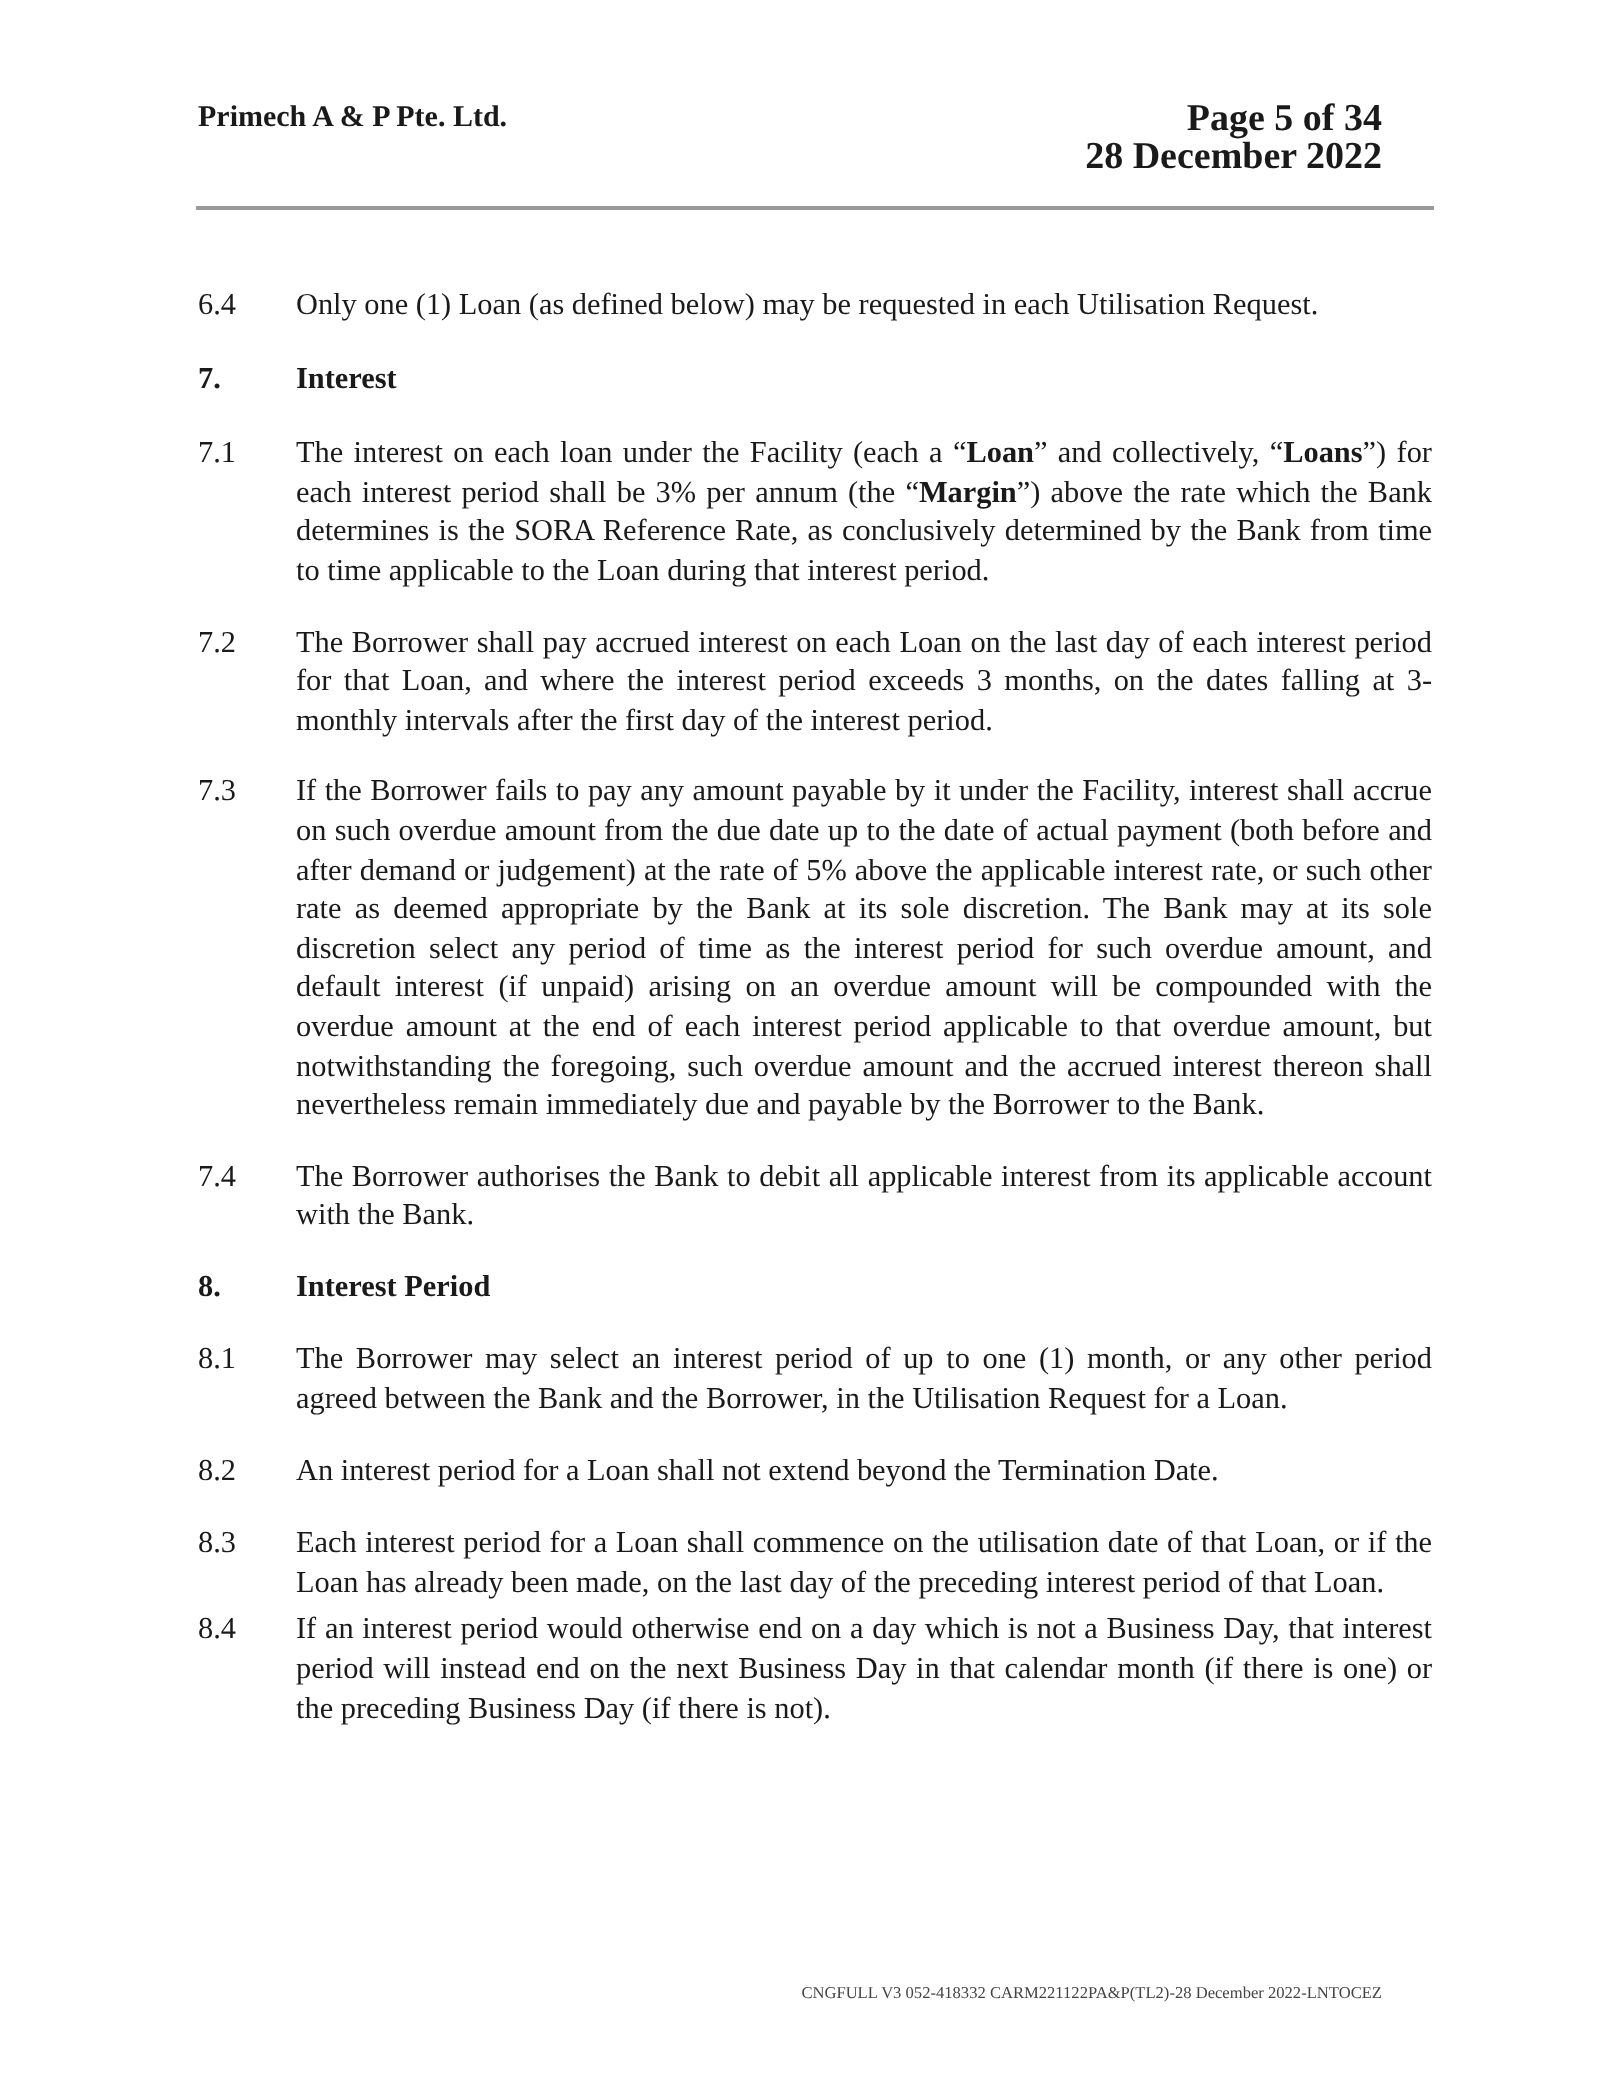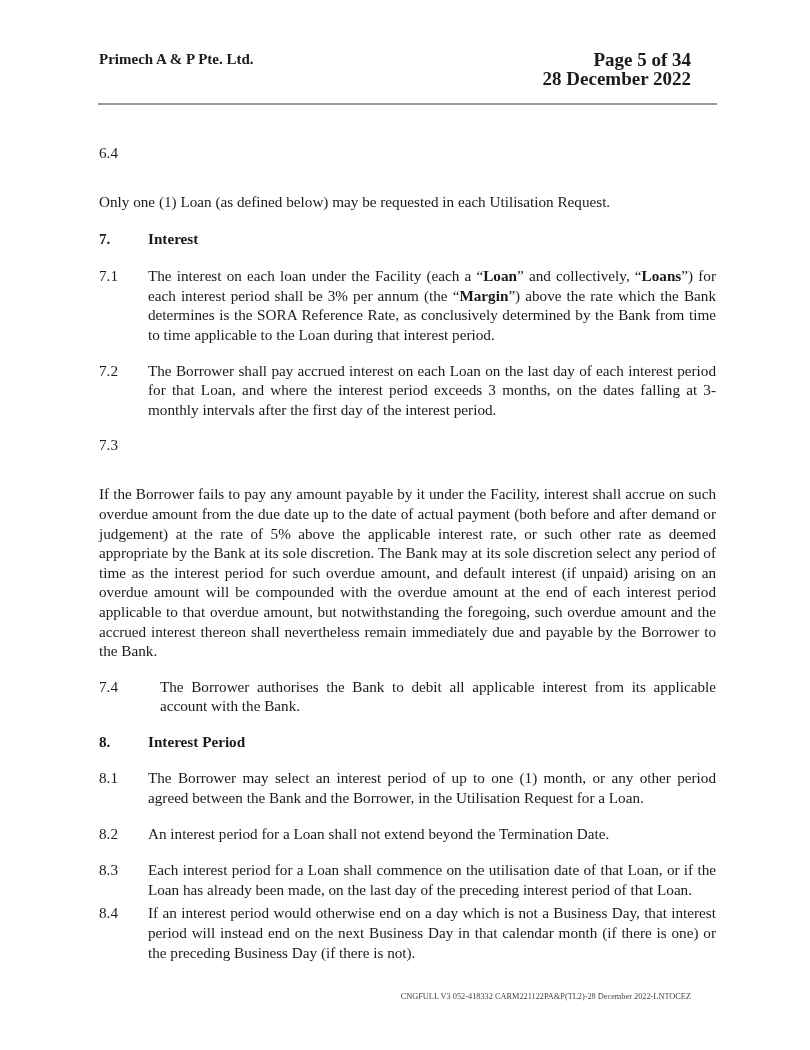--- a/index.html
+++ b/index.html
@@ -88,46 +88,46 @@
 
   <div class="hdr-right">
     <div>Page 5 of 34</div>
     <div>28 December 2022</div>
   </div>
 
   <div class="hdr-rule"></div>
 
   <div class="body">
 
-    <div class="clause" style="flex-direction:column;">
+    <div class="clause" style="">
       <div class="num">6.4</div>
       <div class="txt">Only one (1) Loan (as defined below) may be requested in each Utilisation Request.</div>
     </div>
 
     <div class="clause heading" style="margin-bottom:18px;">
       <div class="num">7.</div>
       <div class="txt">Interest</div>
     </div>
 
     <div class="clause" style="margin-bottom:16px;">
       <div class="num">7.1</div>
       <div class="txt"><span>The interest on each loan under the Facility (each a “</span><b>Loan</b><span>” and collectively, “</span><b>Loans</b><span>”) for each interest period shall be 3% per annum (the “</span><b>Margin</b><span>”) above the rate which the Bank determines is the SORA Reference Rate, as conclusively determined by the Bank from time to time applicable to the Loan during that interest period.</span></div>
     </div>
 
     <div class="clause" style="margin-bottom:16px;">
       <div class="num">7.2</div>
       <div class="txt">The Borrower shall pay accrued interest on each Loan on the last day of each interest period for that Loan, and where the interest period exceeds 3 months, on the dates falling at 3-monthly intervals after the first day of the interest period.</div>
     </div>
 
-    <div class="clause" style="margin-bottom:16px;flex-direction:column;">
+    <div class="clause" style="margin-bottom:16px;">
       <div class="num">7.3</div>
       <div class="txt">If the Borrower fails to pay any amount payable by it under the Facility, interest shall accrue on such overdue amount from the due date up to the date of actual payment (both before and after demand or judgement) at the rate of 5% above the applicable interest rate, or such other rate as deemed appropriate by the Bank at its sole discretion. The Bank may at its sole discretion select any period of time as the interest period for such overdue amount, and default interest (if unpaid) arising on an overdue amount will be compounded with the overdue amount at the end of each interest period applicable to that overdue amount, but notwithstanding the foregoing, such overdue amount and the accrued interest thereon shall nevertheless remain immediately due and payable by the Borrower to the Bank.</div>
     </div>
 
-    <div class="clause" style="margin-bottom:16px;gap:12px;">
+    <div class="clause" style="margin-bottom:16px;">
       <div class="num">7.4</div>
       <div class="txt">The Borrower authorises the Bank to debit all applicable interest from its applicable account with the Bank.</div>
     </div>
 
     <div class="clause heading" style="margin-bottom:17px;">
       <div class="num">8.</div>
       <div class="txt">Interest Period</div>
     </div>
 
     <div class="clause" style="margin-bottom:16px;">

